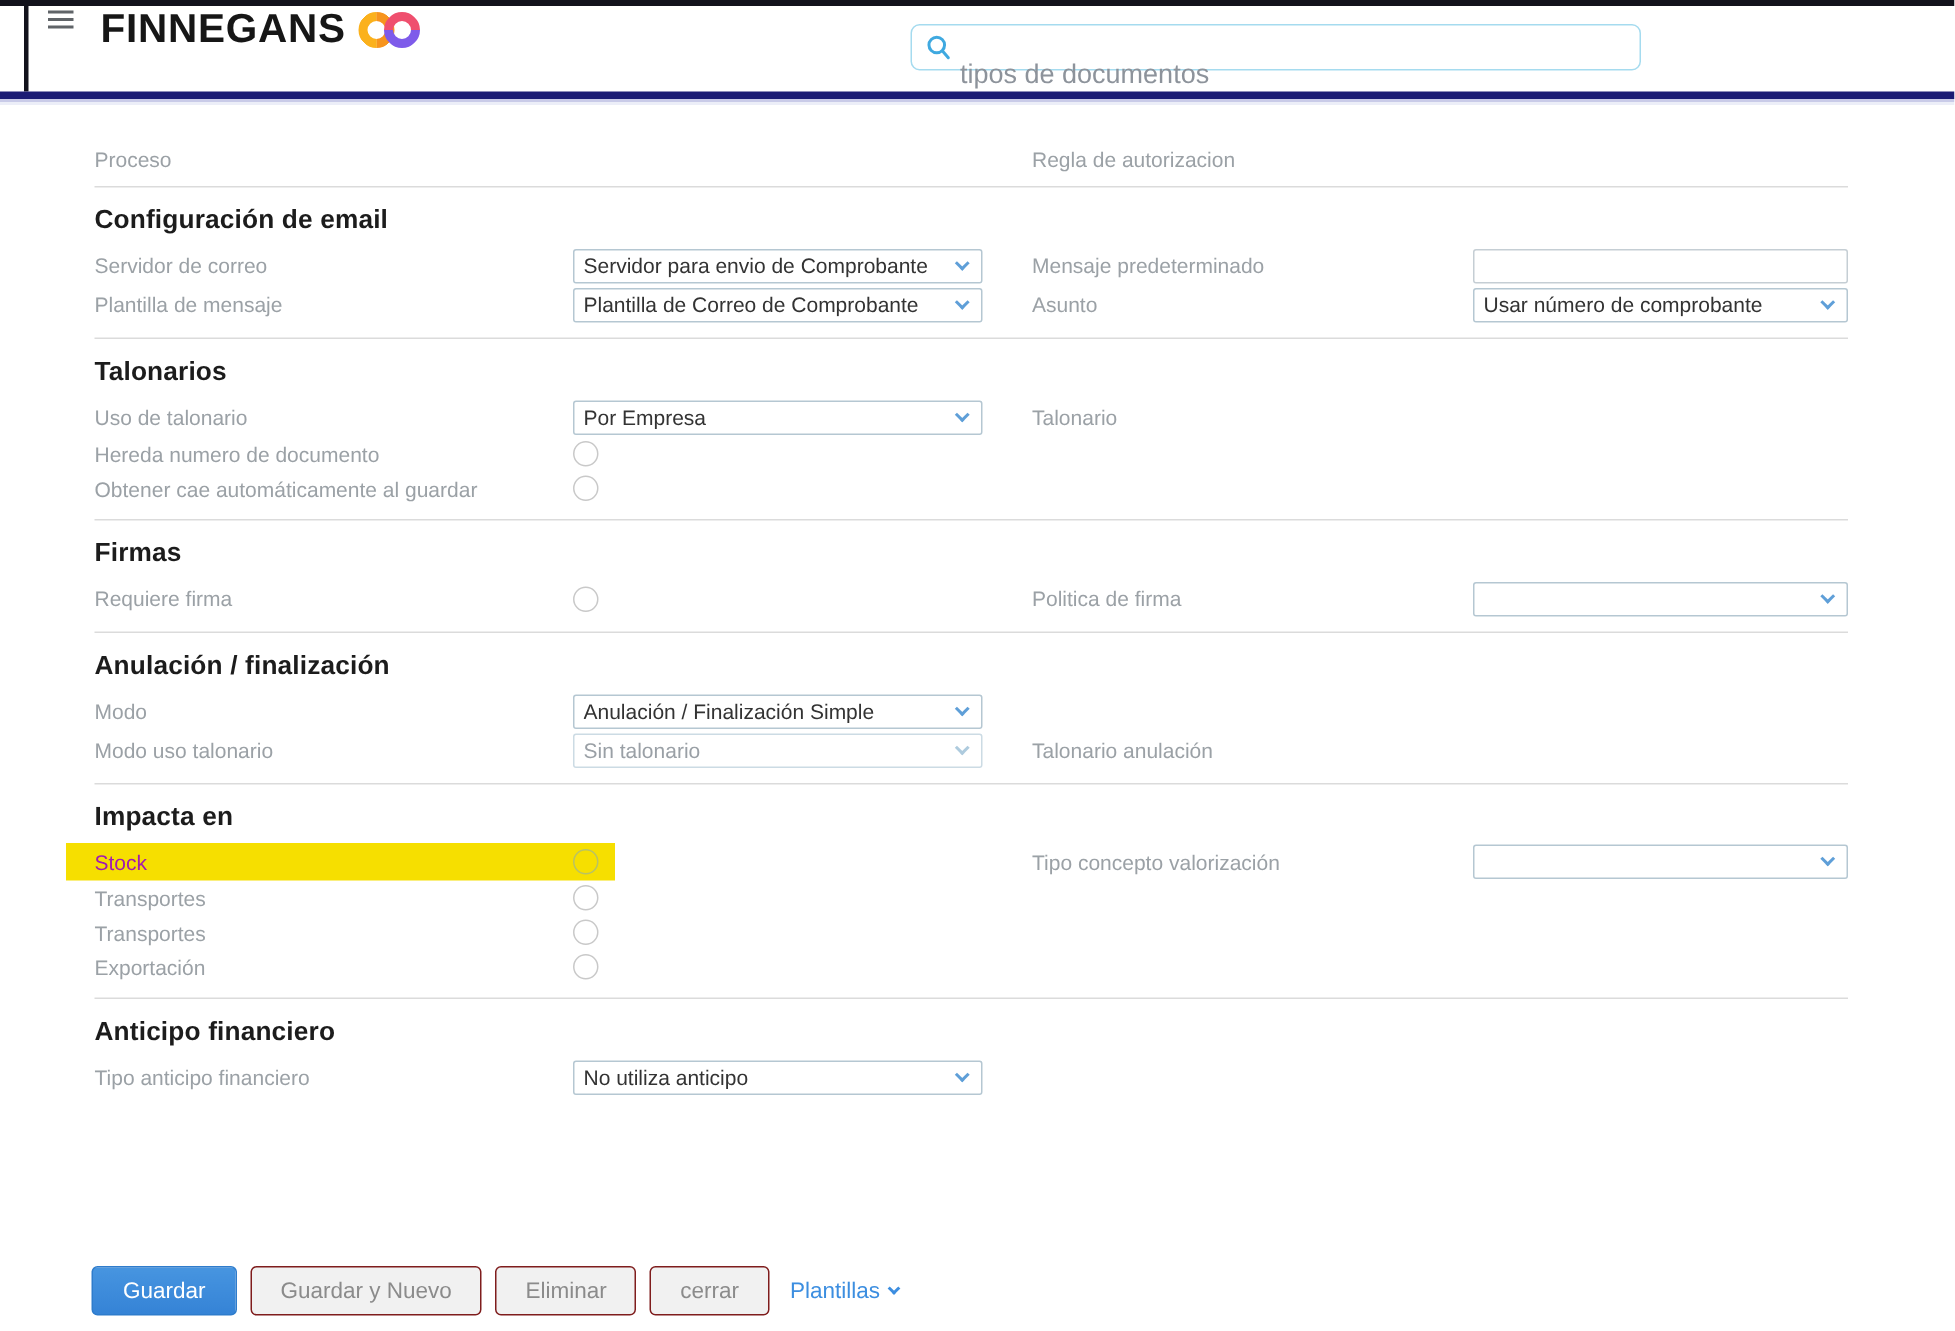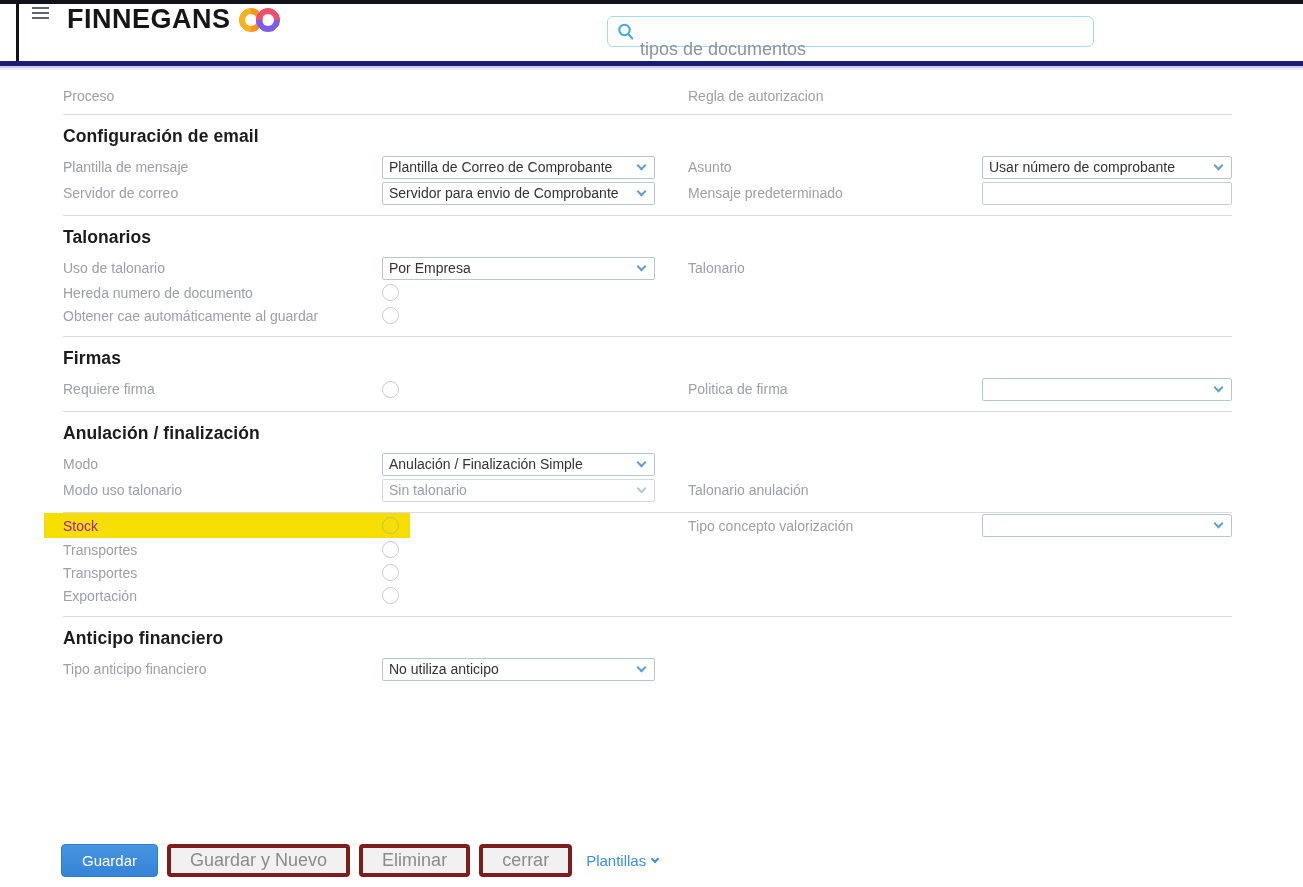--- a/index.html
+++ b/index.html
@@ -31,21 +31,21 @@
   .searchbox input {
     border:none; outline:none; width:100%; font-size:18px; color:#6d737b;
     font-family:"Liberation Sans", sans-serif; background:transparent;margin-top:36px;
   }
   .searchbox input::placeholder { color:#8d939b; opacity:1; }
   .navy-line {
     position:absolute; top:61px; left:0; width:1303px; height:10px;
     background:linear-gradient(#1b1c74 0 5px, #c9cbe8 5px 7px, #eceef8 7px 9px, #ffffff 9px);
   }
   
-  .content { position:absolute; top:71px; left:0; width:1303px; padding:0 71px 0 63px; }
+  .content { position:absolute; top:71px; left:0; width:1303px; padding:10px 71px 0 63px; }
   .row { display:flex; align-items:center; height:26px; }
   .row.toggle-row { height:23px; }
   .ll { width:319px; flex:none; color:#9ba1a6; font-size:14px; }
   .lf { width:273px; flex:none; display:flex; align-items:center; }
   .rl { width:294px; flex:none; margin-left:33px; color:#9ba1a6; font-size:14px; }
   .rf { width:250px; flex:none; display:flex; align-items:center; }
   .divider { border:none; border-top:1px solid #dbdbdb; margin:9px 0 0 0; }
   h2 { font-size:17.5px; font-weight:700; color:#1c1c1c; margin:11px 0 7px 0; letter-spacing:0.1px; }
   .first-row { margin-top:16px; height:18px; }
   
@@ -79,22 +79,22 @@
   .stock-highlight .toggle { border-color:#b9c264; }
   .after-highlight { margin-left:278px; }
   
   .footer { position:absolute; left:61px; top:844px; display:flex; align-items:center; }
   button { font-family:"Liberation Sans", sans-serif; cursor:pointer; }
   .btn-primary {
     height:33px; padding:0 20px; font-size:15px; color:#fff;
     background:linear-gradient(#4795e0,#3583d6); border:1px solid #2e7ccc; border-radius:4px;
   }
   .btn-gray {
-    height:33px; padding:0 19px; font-size:18px; color:#8b8b8b;
-    background:#f1f1f1; border:4px solid #7f1d1d; border-radius:4px; margin-left:9px;
+    height:33px; padding:0 19px; font-size:15px; color:#8b8b8b;
+    background:#f1f1f1; border:1px solid #7f1d1d; border-radius:4px; margin-left:9px;
   }
   .plantillas {
     margin-left:14px; color:#3c8ee0; font-size:15px; display:flex; align-items:center;
     cursor:pointer; background:none; border:none; height:33px;
   }
   .chev-sm {
     display:inline-block; width:6px; height:6px; margin-left:6px; margin-top:-3px;
     border-right:2px solid #3c8ee0; border-bottom:2px solid #3c8ee0; transform:rotate(45deg);
   }
 </style>
@@ -131,46 +131,46 @@
 
   <div class="row first-row">
     <div class="ll">Proceso</div>
     <div class="lf"></div>
     <div class="rl">Regla de autorizacion</div>
   </div>
   <hr class="divider">
 
   <h2>Configuración de email</h2>
   <div class="row">
+    <div class="ll">Servidor de correo</div>
+    <div class="lf">
+      <div class="select">
+        <span class="val">Servidor para envio de Comprobante</span>
+        <span class="chev"></span>
+      </div>
+    </div>
+    <div class="rl">Mensaje predeterminado</div>
+    <div class="rf">
+      <input class="text-input" type="text" value="" style="">
+    </div>
+  </div>
+  <div class="row">
     <div class="ll">Plantilla de mensaje</div>
     <div class="lf">
       <div class="select">
         <span class="val">Plantilla de Correo de Comprobante</span>
         <span class="chev"></span>
       </div>
     </div>
     <div class="rl">Asunto</div>
     <div class="rf">
       <div class="select">
         <span class="val">Usar número de comprobante</span>
         <span class="chev"></span>
       </div>
-    </div>
-  </div>
-  <div class="row">
-    <div class="ll">Servidor de correo</div>
-    <div class="lf">
-      <div class="select">
-        <span class="val">Servidor para envio de Comprobante</span>
-        <span class="chev"></span>
-      </div>
-    </div>
-    <div class="rl">Mensaje predeterminado</div>
-    <div class="rf">
-      <input class="text-input" type="text" value="" style="">
     </div>
   </div>
   <hr class="divider">
 
   <h2>Talonarios</h2>
   <div class="row">
     <div class="ll">Uso de talonario</div>
     <div class="lf">
       <div class="select">
         <span class="val">Por Empresa</span>
@@ -224,20 +224,21 @@
     <div class="lf">
       <div class="select disabled">
         <span class="val">Sin talonario</span>
         <span class="chev"></span>
       </div>
     </div>
     <div class="rl">Talonario anulación</div>
   </div>
   <hr class="divider">
 
+  <h2>Impacta en</h2>
   <div class="row" style="height:25px;">
     <div class="stock-highlight">
       <div class="ll">Stock</div>
       <span class="toggle"></span>
     </div>
     <div class="rl after-highlight">Tipo concepto valorización</div>
     <div class="rf">
       <div class="select">
         <span class="val"></span>
         <span class="chev"></span>

